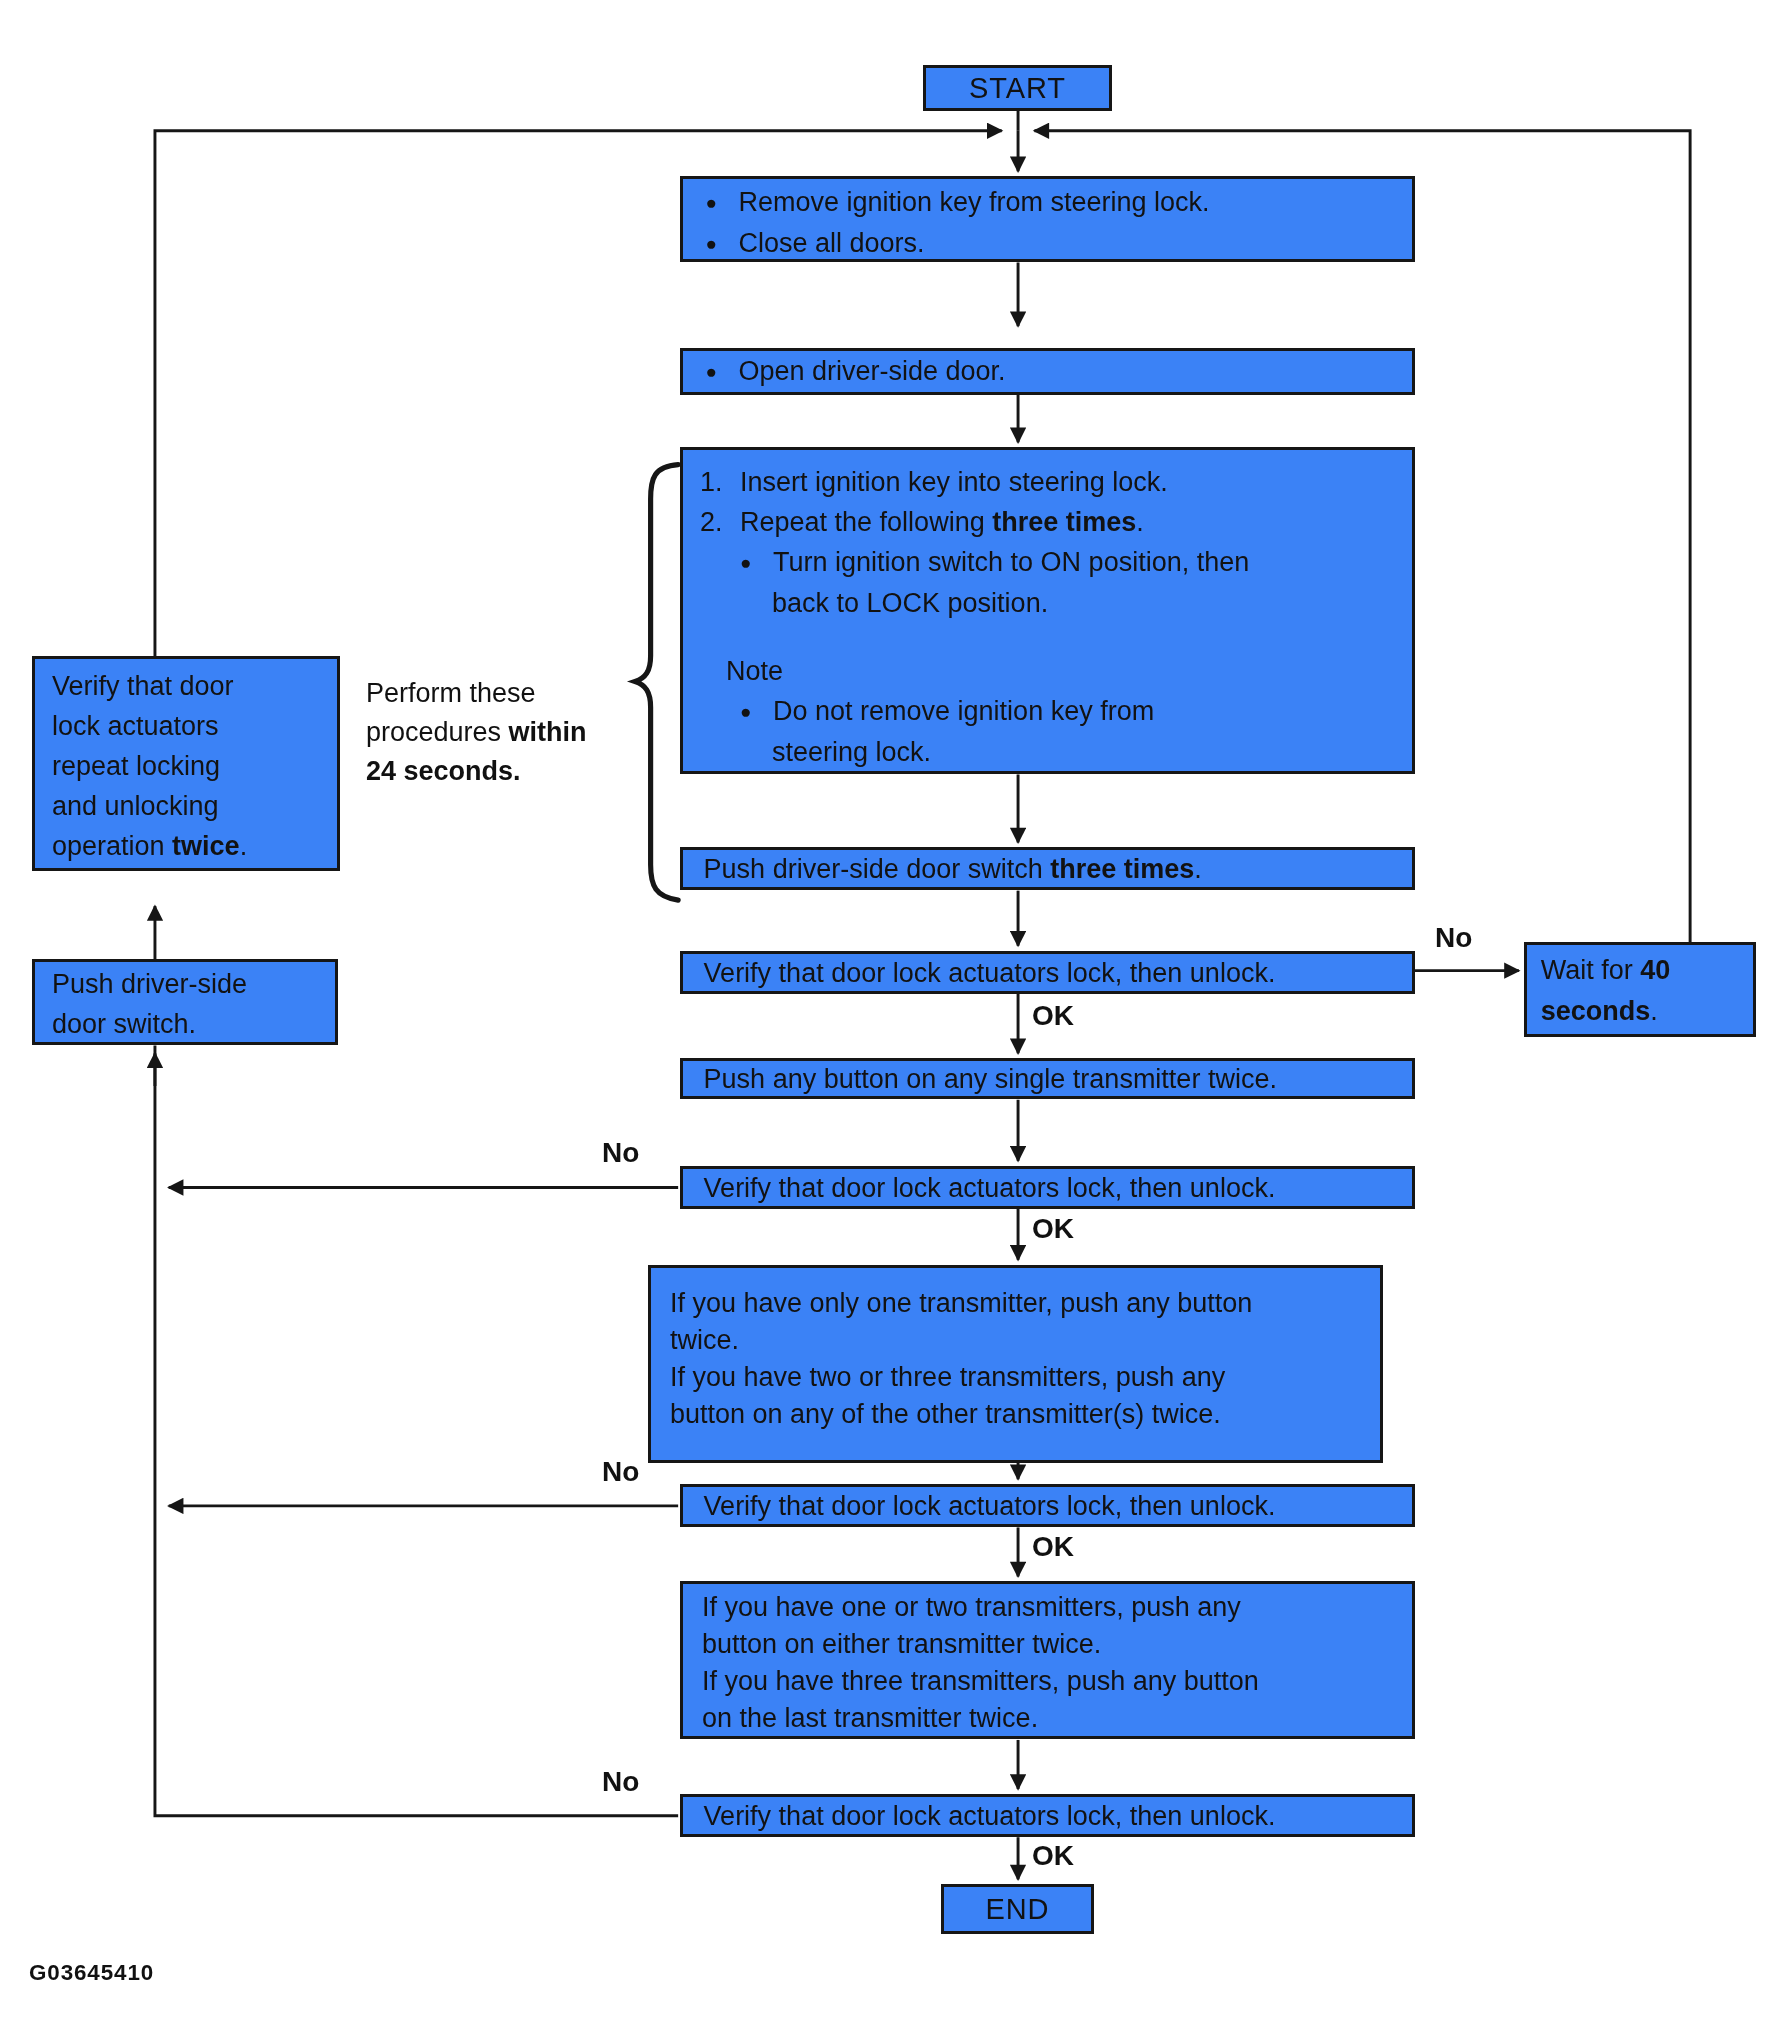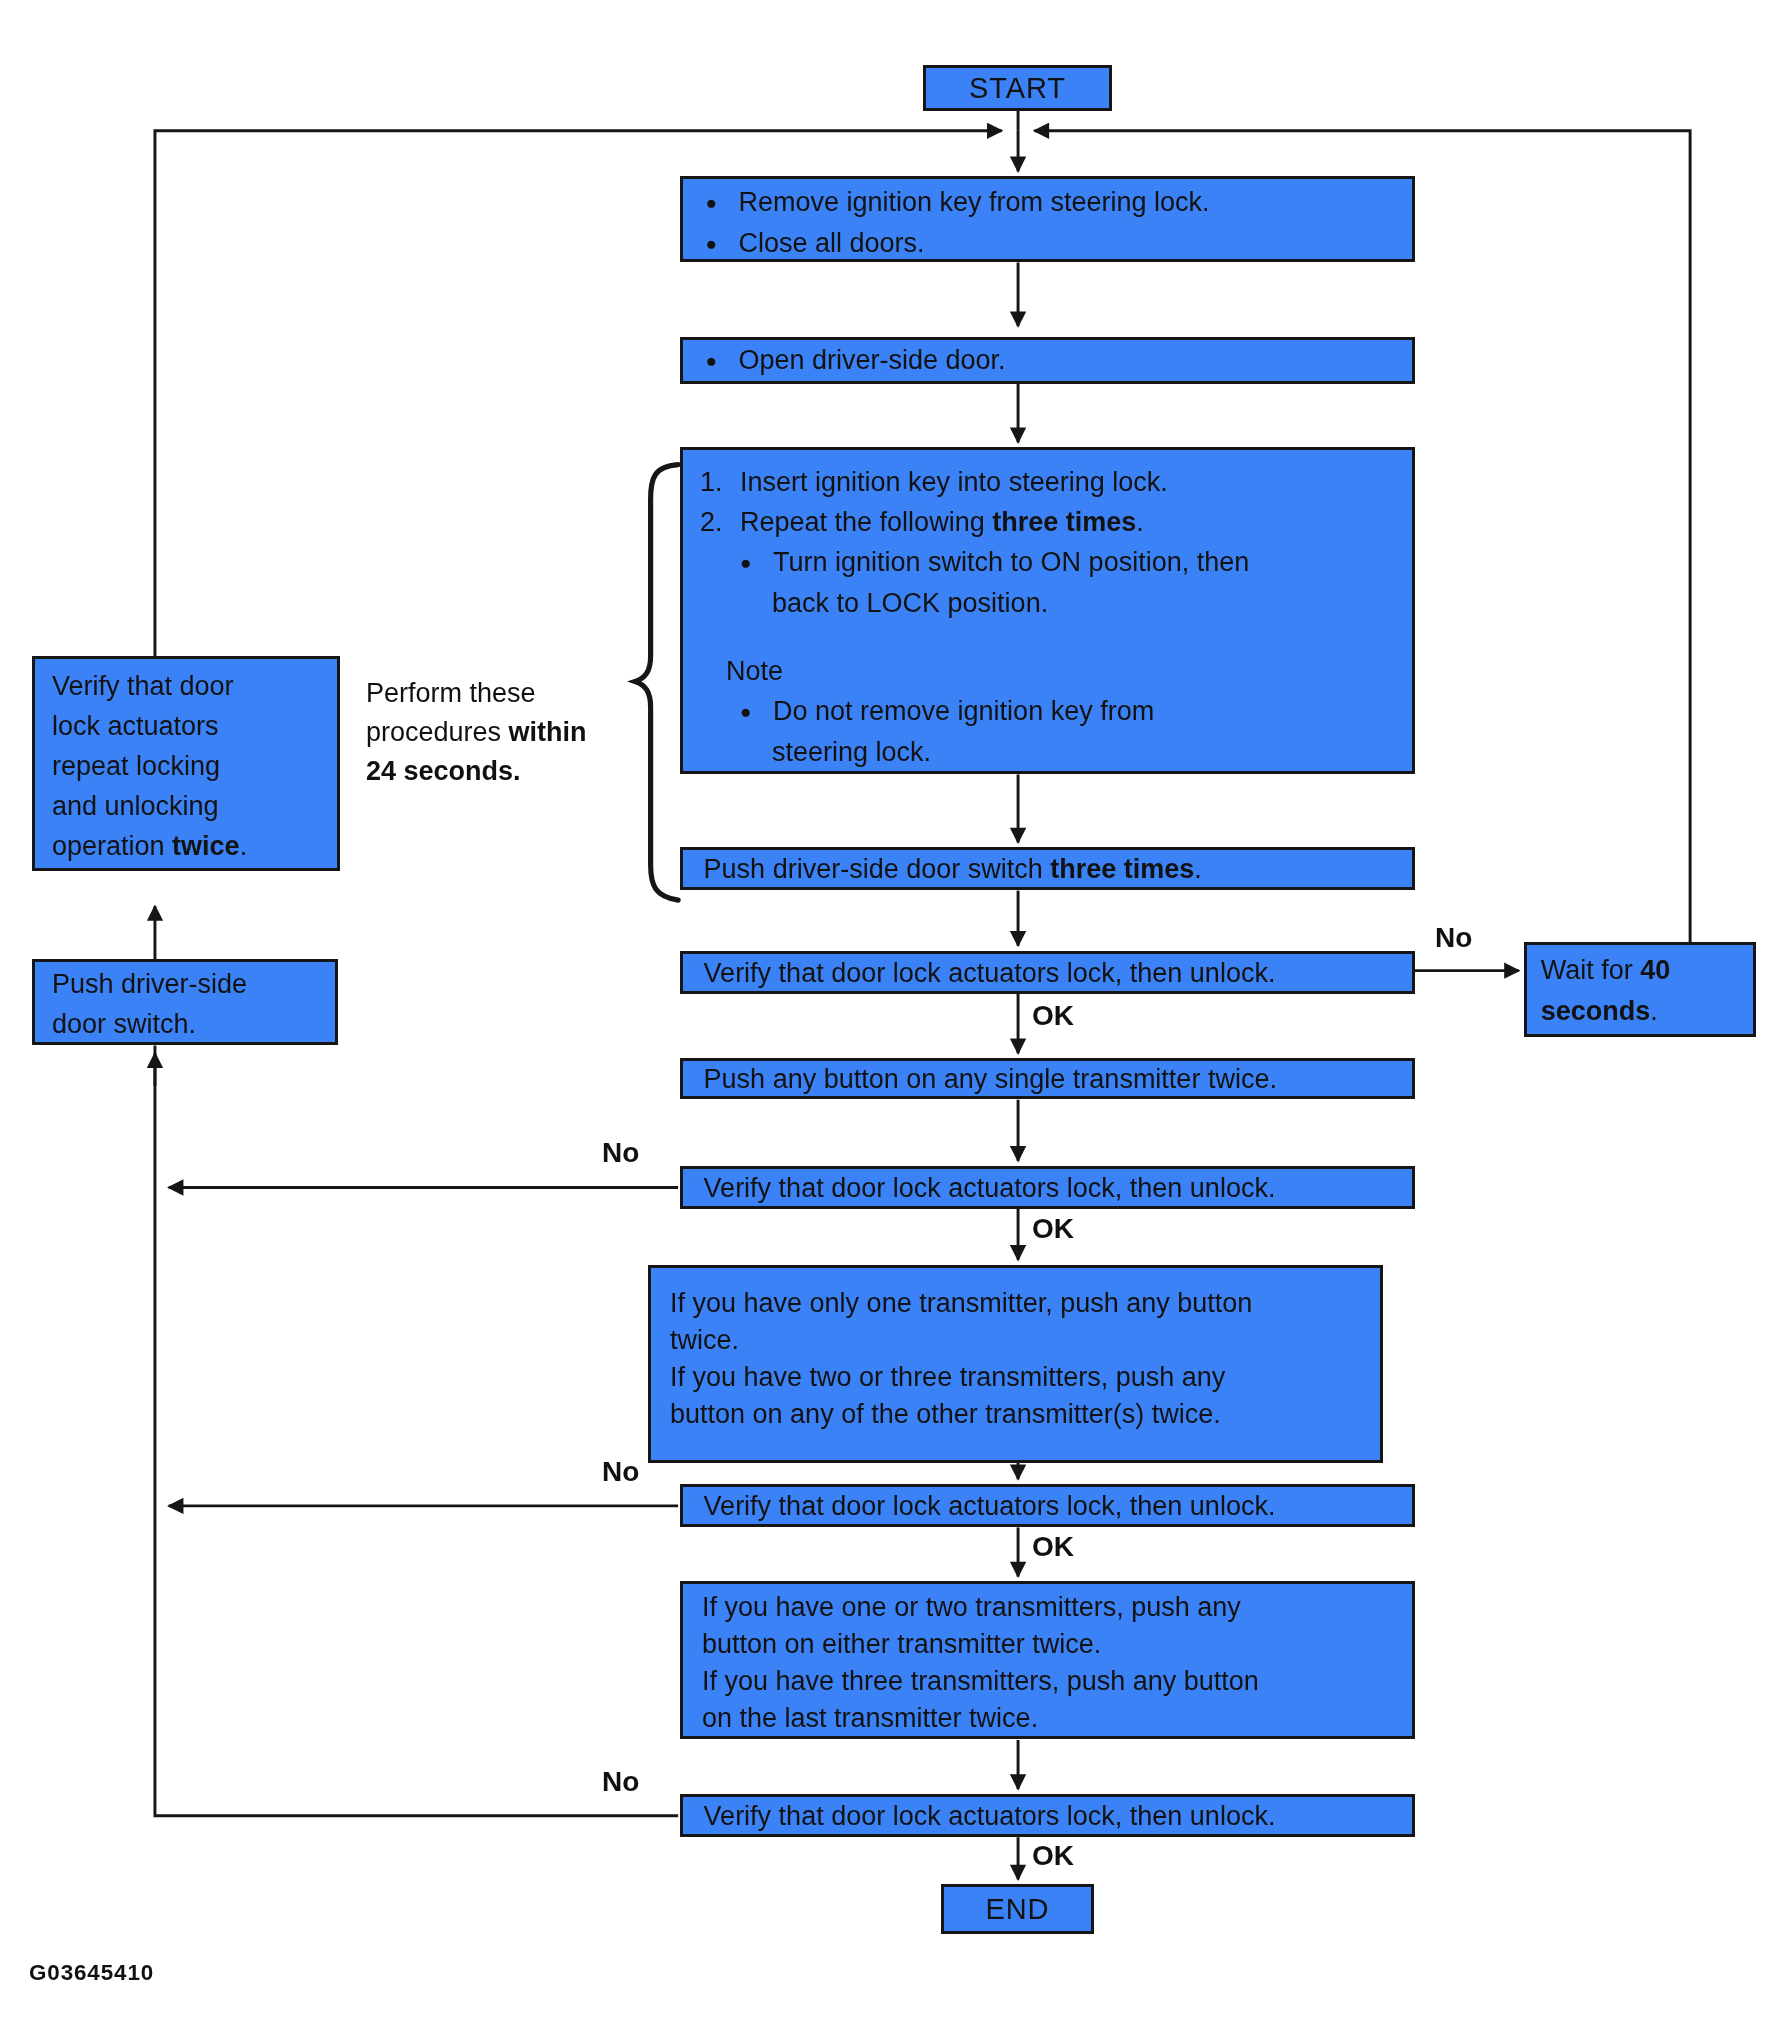--- a/index.html
+++ b/index.html
@@ -18,21 +18,21 @@
   .ind1{padding-left:40px;}
   .ind2{padding-left:72px;}
   .gap{height:27.5px;}
   b{font-weight:700;}
   .lbl{position:absolute;font-weight:700;font-size:28px;line-height:31px;}
   .note-text{position:absolute;font-size:27px;line-height:39px;}
   .gcode{position:absolute;font-size:22.4px;font-weight:600;letter-spacing:0.9px;}
 
   #start{left:923px;top:65px;width:189px;height:46px;}
   #box-prepare{left:680px;top:176px;width:735px;height:86px;padding-top:2.6px;}
-  #box-open{left:680px;top:337px;width:735px;height:47px;}
+  #box-open{left:680px;top:348px;width:735px;height:47px;}
   #box-key{left:680px;top:447px;width:735px;height:327px;padding:12px 17px;}
   #box-push3{left:680px;top:847px;width:735px;height:43px;}
   #box-verify1{left:680px;top:951px;width:735px;height:43px;}
   #box-wait{left:1524px;top:942px;width:232px;height:95px;padding:5.2px 13.8px;line-height:41px;}
   #box-pushany{left:680px;top:1058px;width:735px;height:41px;}
   #box-verify2{left:680px;top:1166px;width:735px;height:43px;}
   #box-if1{left:648px;top:1265px;width:735px;height:198px;padding:17px 19px;line-height:37px;}
   #box-verify3{left:680px;top:1484px;width:735px;height:43px;}
   #box-if2{left:680px;top:1581px;width:735px;height:158px;padding:5.2px 19px;line-height:37px;}
   #box-verify4{left:680px;top:1794px;width:735px;height:43px;}

